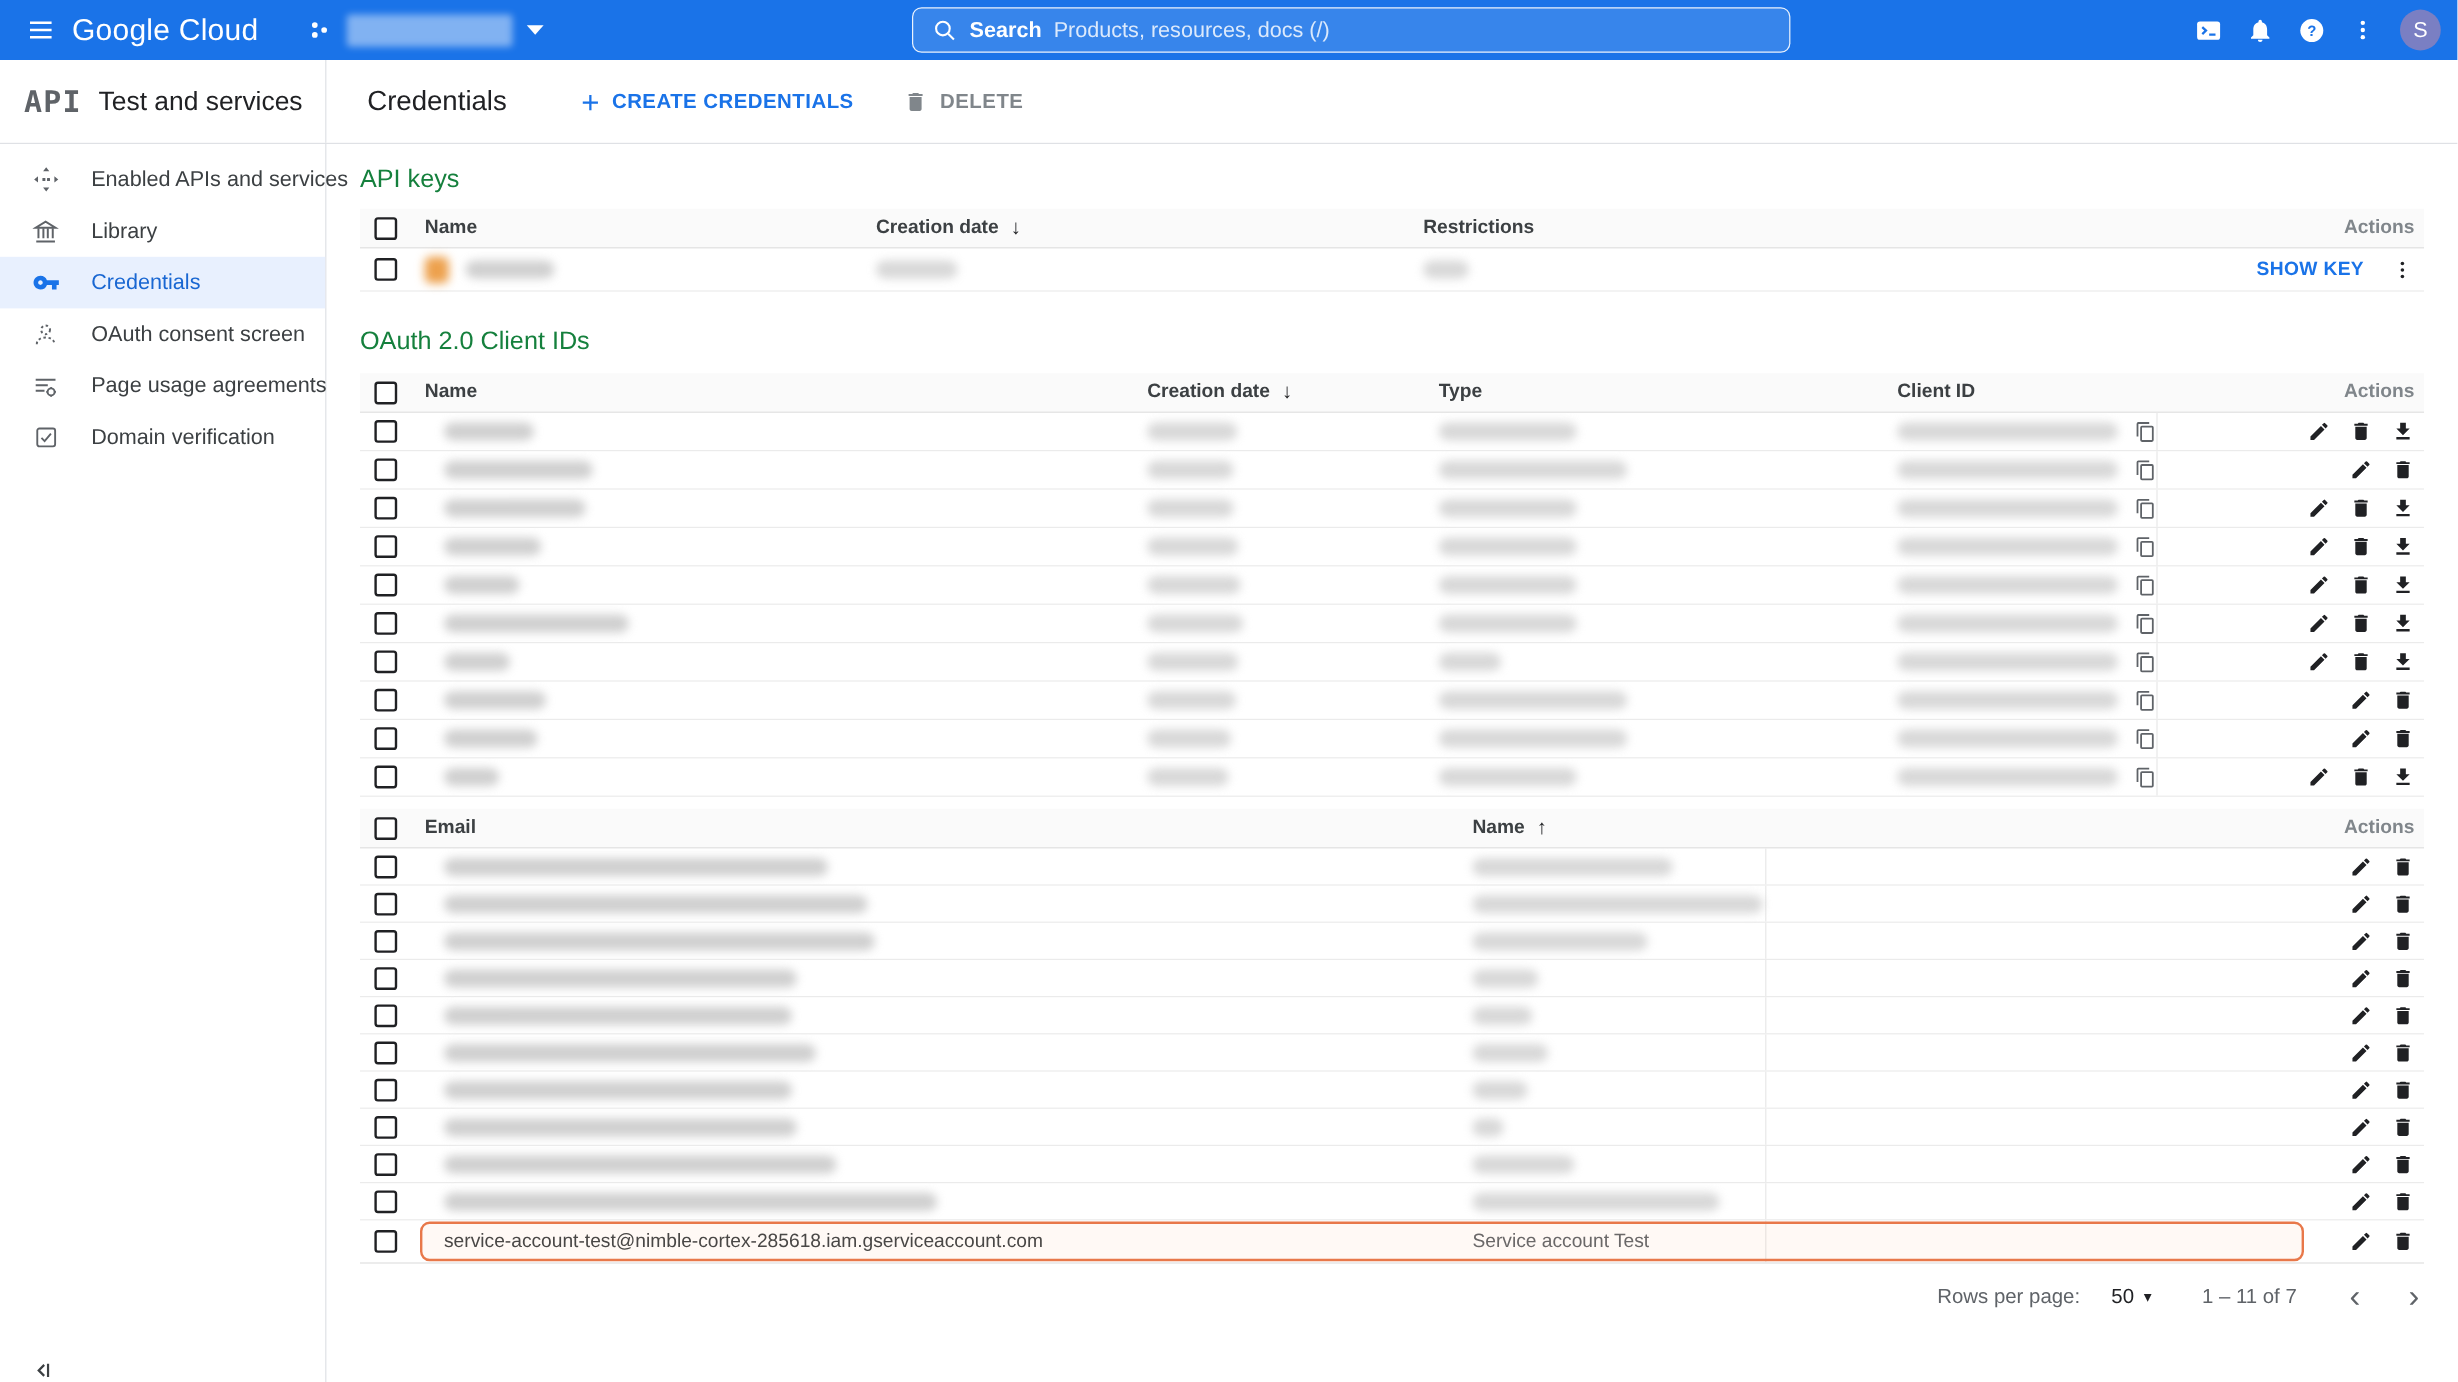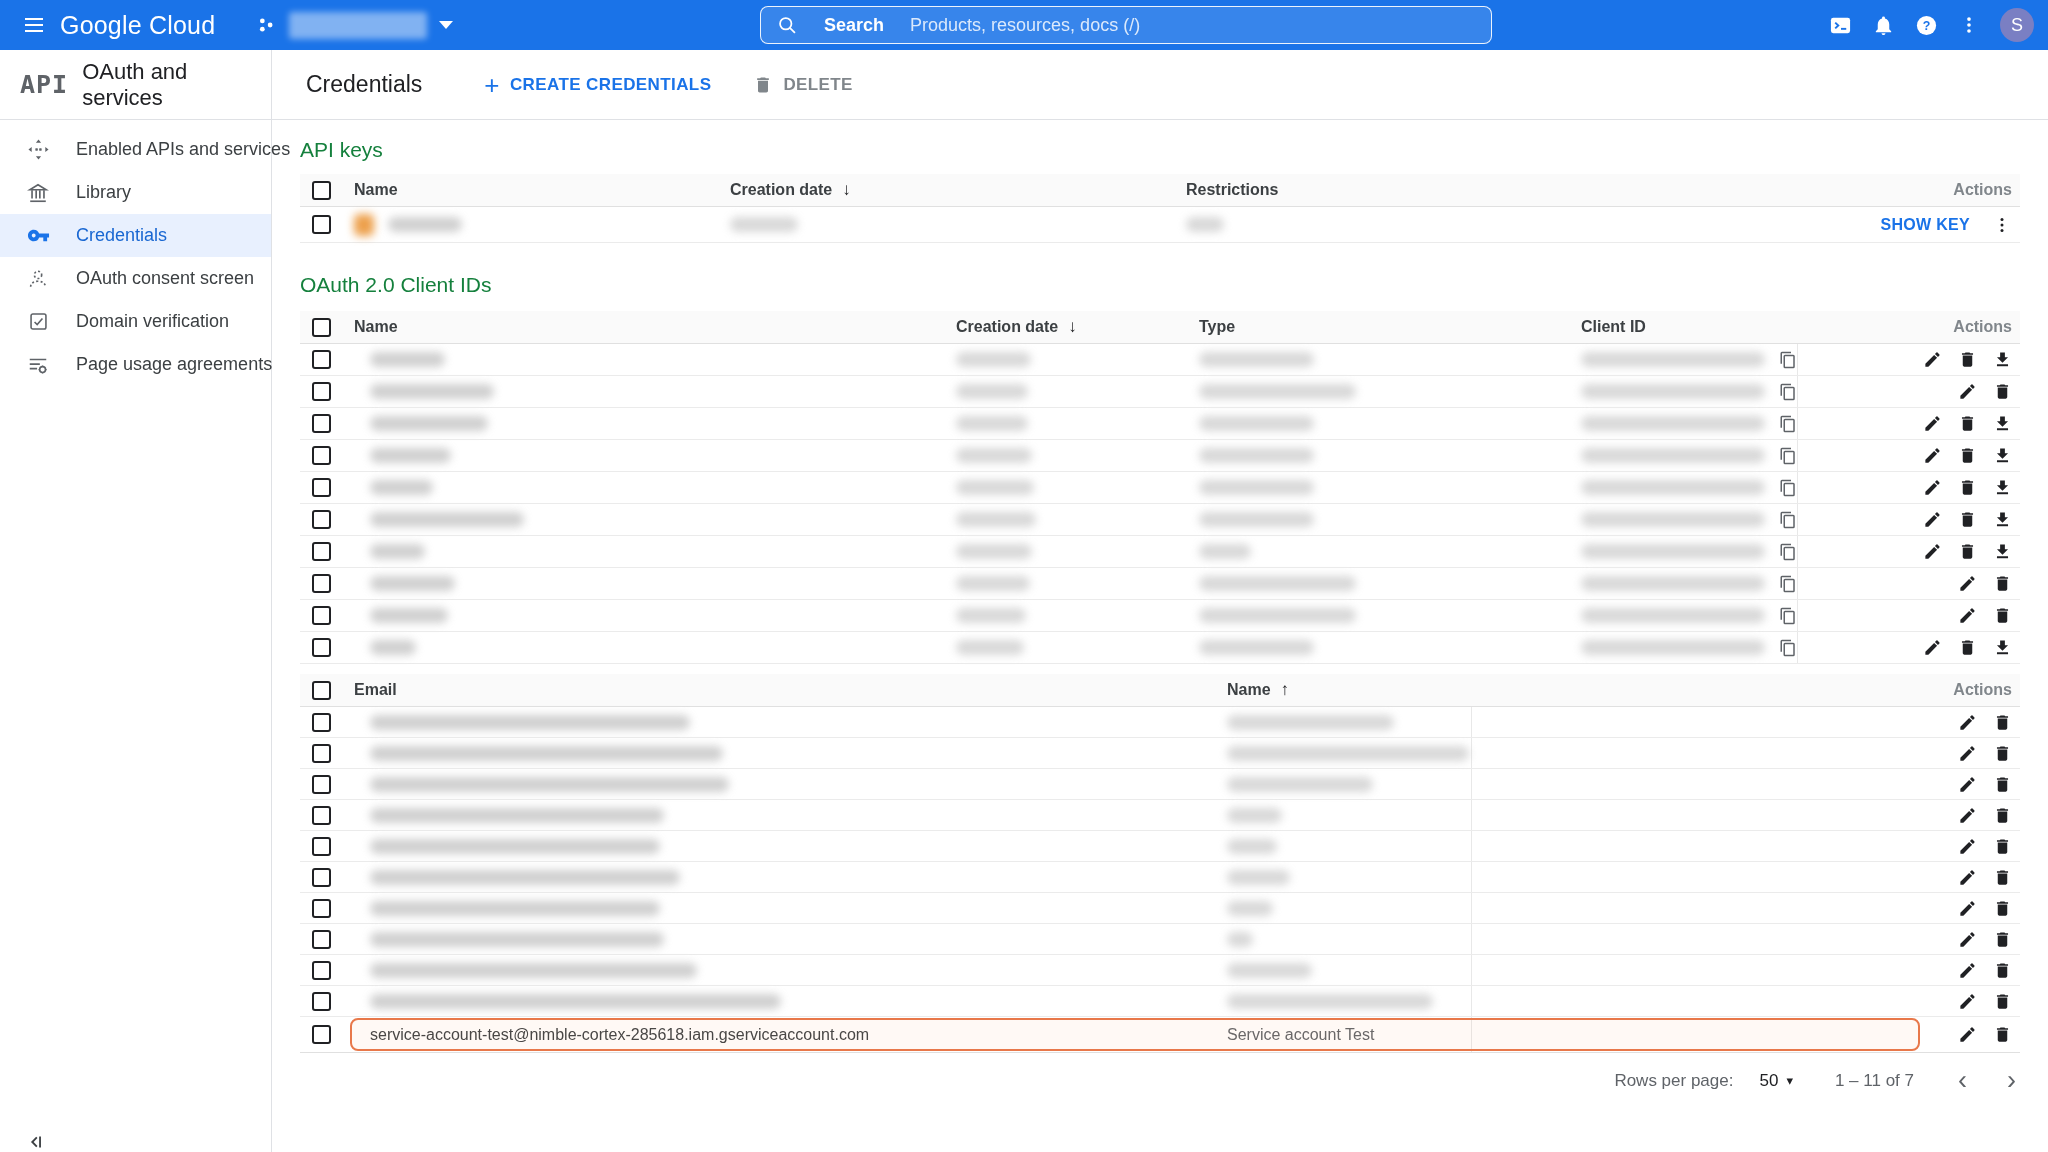--- a/index.html
+++ b/index.html
@@ -15,21 +15,21 @@
   }
   .tb-btn { width: 40px; height: 40px; display: flex; align-items: center; justify-content: center; cursor: pointer; flex: 0 0 auto; }
   .logo { font-size: 25px; font-weight: 400; letter-spacing: .2px; margin-left: 6px; white-space: nowrap; cursor: pointer; }
   .proj { display: flex; align-items: center; margin-left: 40px; gap: 12px; cursor: pointer; }
   .proj-pill { width: 138px; height: 27px; border-radius: 3px; background: rgba(255,255,255,.45); filter: blur(3px); }
   .proj-caret { width: 0; height: 0; border-left: 7px solid transparent; border-right: 7px solid transparent; border-top: 8px solid #fff; }
   .searchbar {
     position: absolute; left: 760px; top: 6px; width: 732px; height: 38px;
     border: 1px solid rgba(255,255,255,.9); border-radius: 8px;
     background: rgba(255,255,255,.13); display: flex; align-items: center;
-    padding: 0 16px; gap: 26px; font-size: 18px; cursor: text;
+    padding: 0 16px; gap: 10px; font-size: 18px; cursor: text;
   }
   .search-label { font-weight: bold; }
   .search-ph { color: rgba(255,255,255,.82); }
   .topbar-right { margin-left: auto; display: flex; align-items: center; gap: 3px; }
   .avatar {
     width: 34px; height: 34px; border-radius: 50%; background: #7a7fc3;
     display: flex; align-items: center; justify-content: center;
     font-size: 18px; color: #fff; margin-left: 8px; cursor: pointer;
   }
   
@@ -151,21 +151,21 @@
           <circle cx="12" cy="18.5" r="2"></circle>
         </svg>
     </div>
     <div class="avatar">S</div>
   </div>
 </div>
 
 <div class="subheader">
   <div class="sub-left">
     <span class="api-logo">API</span>
-    <span class="product-name">OAuth and services</span>
+    <span class="product-name">Test and services</span>
   </div>
   <div class="sub-right">
     <span class="page-title">Credentials</span>
     <span class="btn-create">
       <span class="plus-glyph">+</span>
       <span>CREATE CREDENTIALS</span>
     </span>
     <span class="btn-delete">
       <span>
         <svg viewBox="0 0 24 24" width="20" height="20" fill="#80868b">
@@ -213,36 +213,36 @@
           <span class="icn">
             <svg viewBox="0 0 24 24" width="22" height="22" fill="none" stroke="currentColor" stroke-width="1.8" stroke-dasharray="2.2 2.4">
               <circle cx="12" cy="7.5" r="4"></circle>
               <path d="M4 20.5c0-4 3.6-6 8-6s8 2 8 6"></path>
             </svg>
           </span>
           <span>OAuth consent screen</span>
         </div>
         <div class="side-item">
           <span class="icn">
-            <svg viewBox="0 0 24 24" width="21" height="21" fill="none" stroke="currentColor" stroke-width="1.8">
-              <rect x="3.5" y="3.5" width="17" height="17" rx="2"></rect>
-              <path d="M7.5 12.5l3 3 6-7"></path>
-            </svg>
-          </span>
-          <span>Domain verification</span>
-        </div>
-        <div class="side-item">
-          <span class="icn">
             <svg viewBox="0 0 24 24" width="22" height="22" fill="none" stroke="currentColor" stroke-width="1.8">
               <path d="M3 6h18M3 11h11M3 16h8"></path>
               <circle cx="17" cy="17" r="3.2"></circle>
               <path d="M17 12.6v1.6M17 19.8v1.6M12.6 17h1.6M19.8 17h1.6" stroke-width="1.5"></path>
             </svg>
           </span>
           <span>Page usage agreements</span>
+        </div>
+        <div class="side-item">
+          <span class="icn">
+            <svg viewBox="0 0 24 24" width="21" height="21" fill="none" stroke="currentColor" stroke-width="1.8">
+              <rect x="3.5" y="3.5" width="17" height="17" rx="2"></rect>
+              <path d="M7.5 12.5l3 3 6-7"></path>
+            </svg>
+          </span>
+          <span>Domain verification</span>
         </div>
       </div>
     <div class="collapse-btn">
       <svg viewBox="0 0 24 24" width="22" height="22" fill="none" stroke="#3c4043" stroke-width="2">
           <path d="M14 7l-5 5 5 5"></path>
           <path d="M17.5 6v12"></path>
         </svg>
     </div>
   </div>
 

